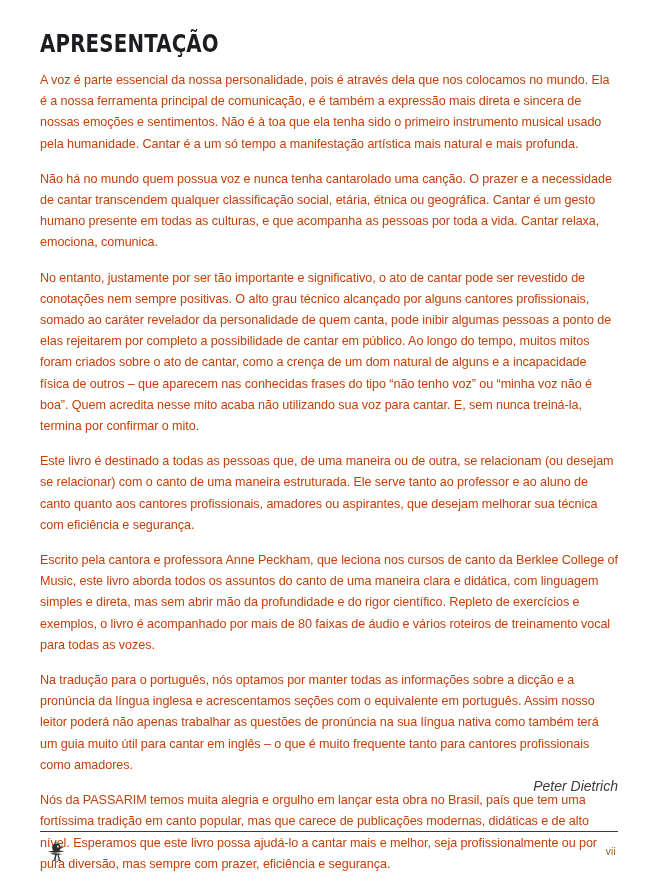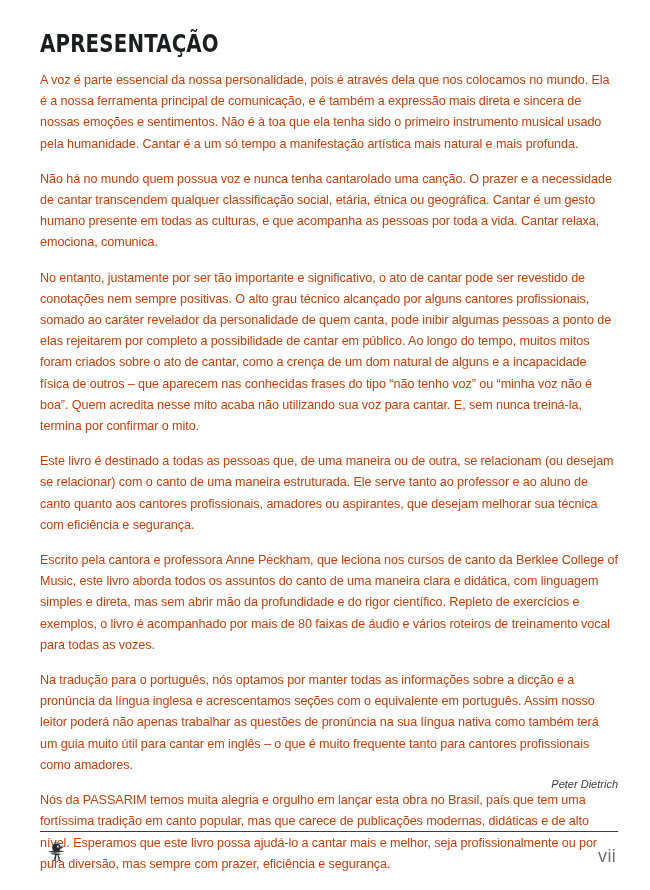--- a/index.html
+++ b/index.html
@@ -61,21 +61,21 @@
   }
 
   .signature {
     position: absolute;
     right: 36px;
     top: 778px;
     width: 300px;
     text-align: right;
     font-family: "Liberation Sans", sans-serif;
     font-style: italic;
-    font-size: 11px;
+    font-size: 14px;
     color: #3a3b3f;
   }
 
   .footer {
     position: absolute;
     left: 36px;
     top: 831px;
     width: 578px;
   }
 
@@ -96,22 +96,22 @@
     top: 7px;
     width: 26px;
     height: 26px;
   }
 
   .page-number {
     position: absolute;
     right: 2px;
     top: 14px;
     font-family: "Liberation Sans", sans-serif;
-    font-size: 18px;
-    color: #737373;
+    font-size: 10px;
+    color: #a16207;
     letter-spacing: 0.3px;
   }
 </style>
 </head>
 <body>
 
 <div class="page">
 
   <h1 class="page-title">APRESENTAÇÃO</h1>
 

